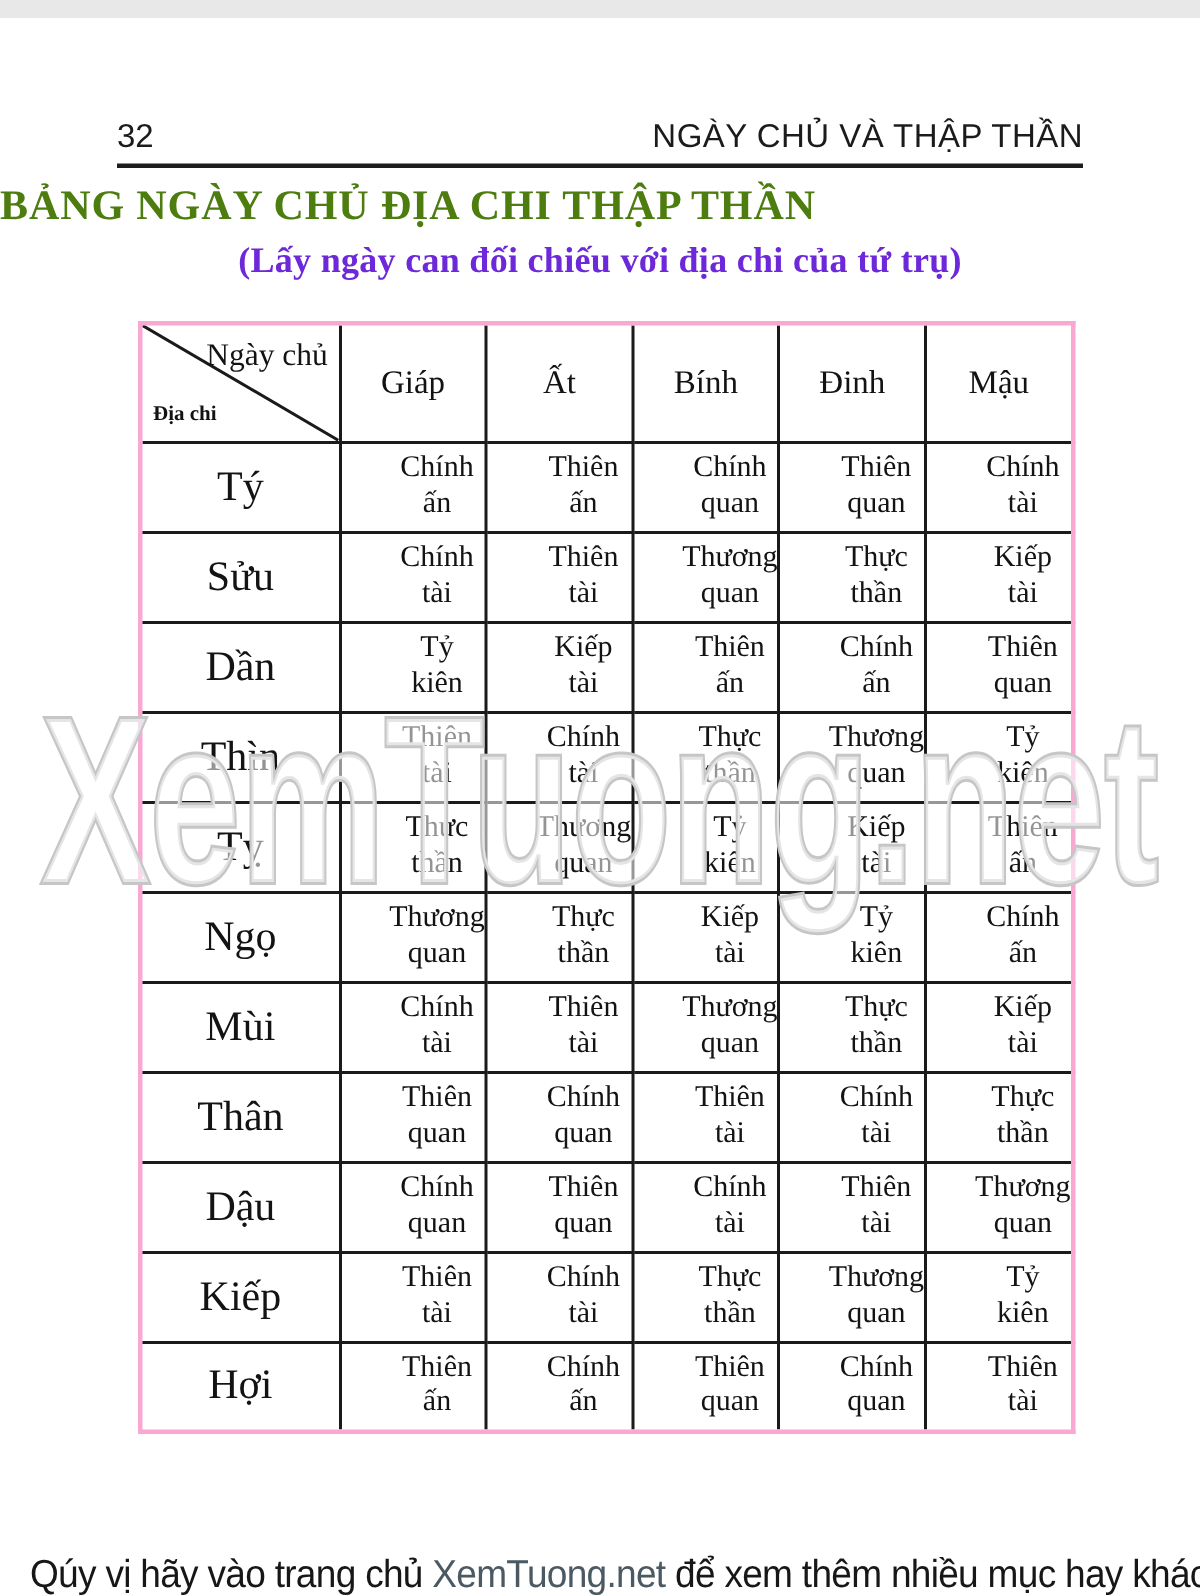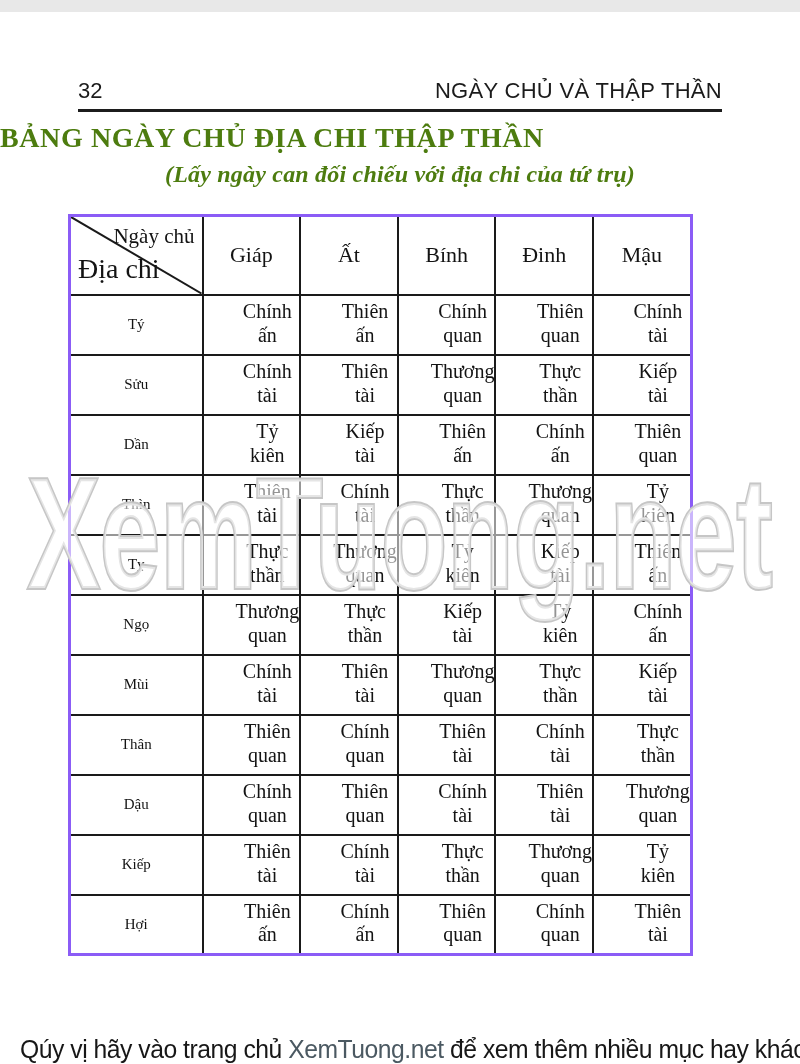--- a/index.html
+++ b/index.html
@@ -47,57 +47,56 @@
     color: #4d7c0f;
   }
   .page-subtitle {
     position: absolute;
     top: 149px; left: 0;
     width: 100%;
     margin: 0;
     text-align: center;
     font-size: 24px;
     font-weight: bold;
-    font-style: italic;
     letter-spacing: 0.2px;
-    color: #4d7c0f;
+    color: #6d28d9;
   }
 
   
   table.tengods {
     position: absolute;
-    top: 202px; left: 68px;
+    top: 202px; left: 92px;
     border-collapse: collapse;
     table-layout: fixed;
-    border: 3px solid #8b5cf6;
+    border: 3px solid #f9a8d4;
   }
   table.tengods th, table.tengods td {
     border: 2px solid #1a1a1a;
     text-align: center;
     vertical-align: middle;
     padding: 0;
     font-weight: normal;
   }
   table.tengods thead tr { height: 79px; }
   table.tengods tbody tr { height: 60px; }
   table.tengods thead th { font-size: 22px; }
-  table.tengods tbody th { font-size: 15px; }
+  table.tengods tbody th { font-size: 28px; }
   table.tengods td {
     font-size: 20px;
     line-height: 1.17;
     word-spacing: 100vw; 
     padding-bottom: 2px;
     padding-left: 32px;
   }
 
   
   th.corner { position: relative; }
   th.corner svg.diag { position: absolute; left: 0; top: 0; width: 100%; height: 100%; display: block; }
   th.corner .c-top { position: absolute; top: 7px; right: 7px; font-size: 21px; }
-  th.corner .c-bot { position: absolute; bottom: 9px; left: 7px; font-size: 28px; }
+  th.corner .c-bot { position: absolute; bottom: 9px; left: 7px; font-size: 14px; font-weight: bold; }
 
   
   .watermark {
     position: absolute;
     top: 428px; left: 0;
     width: 800px; height: 230px;
     pointer-events: none;
     z-index: 5;
   }
 

